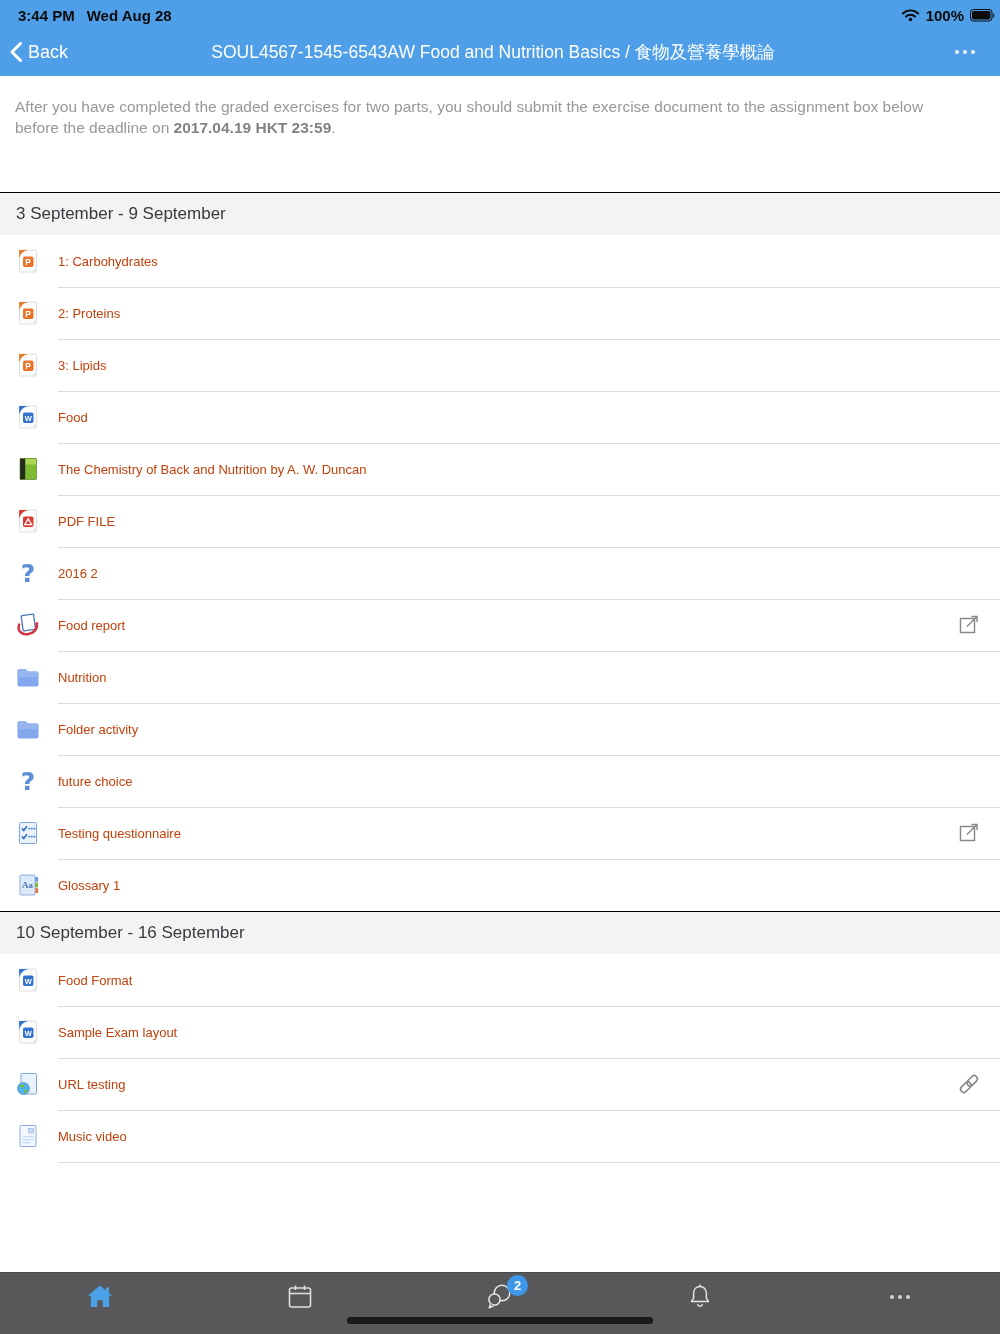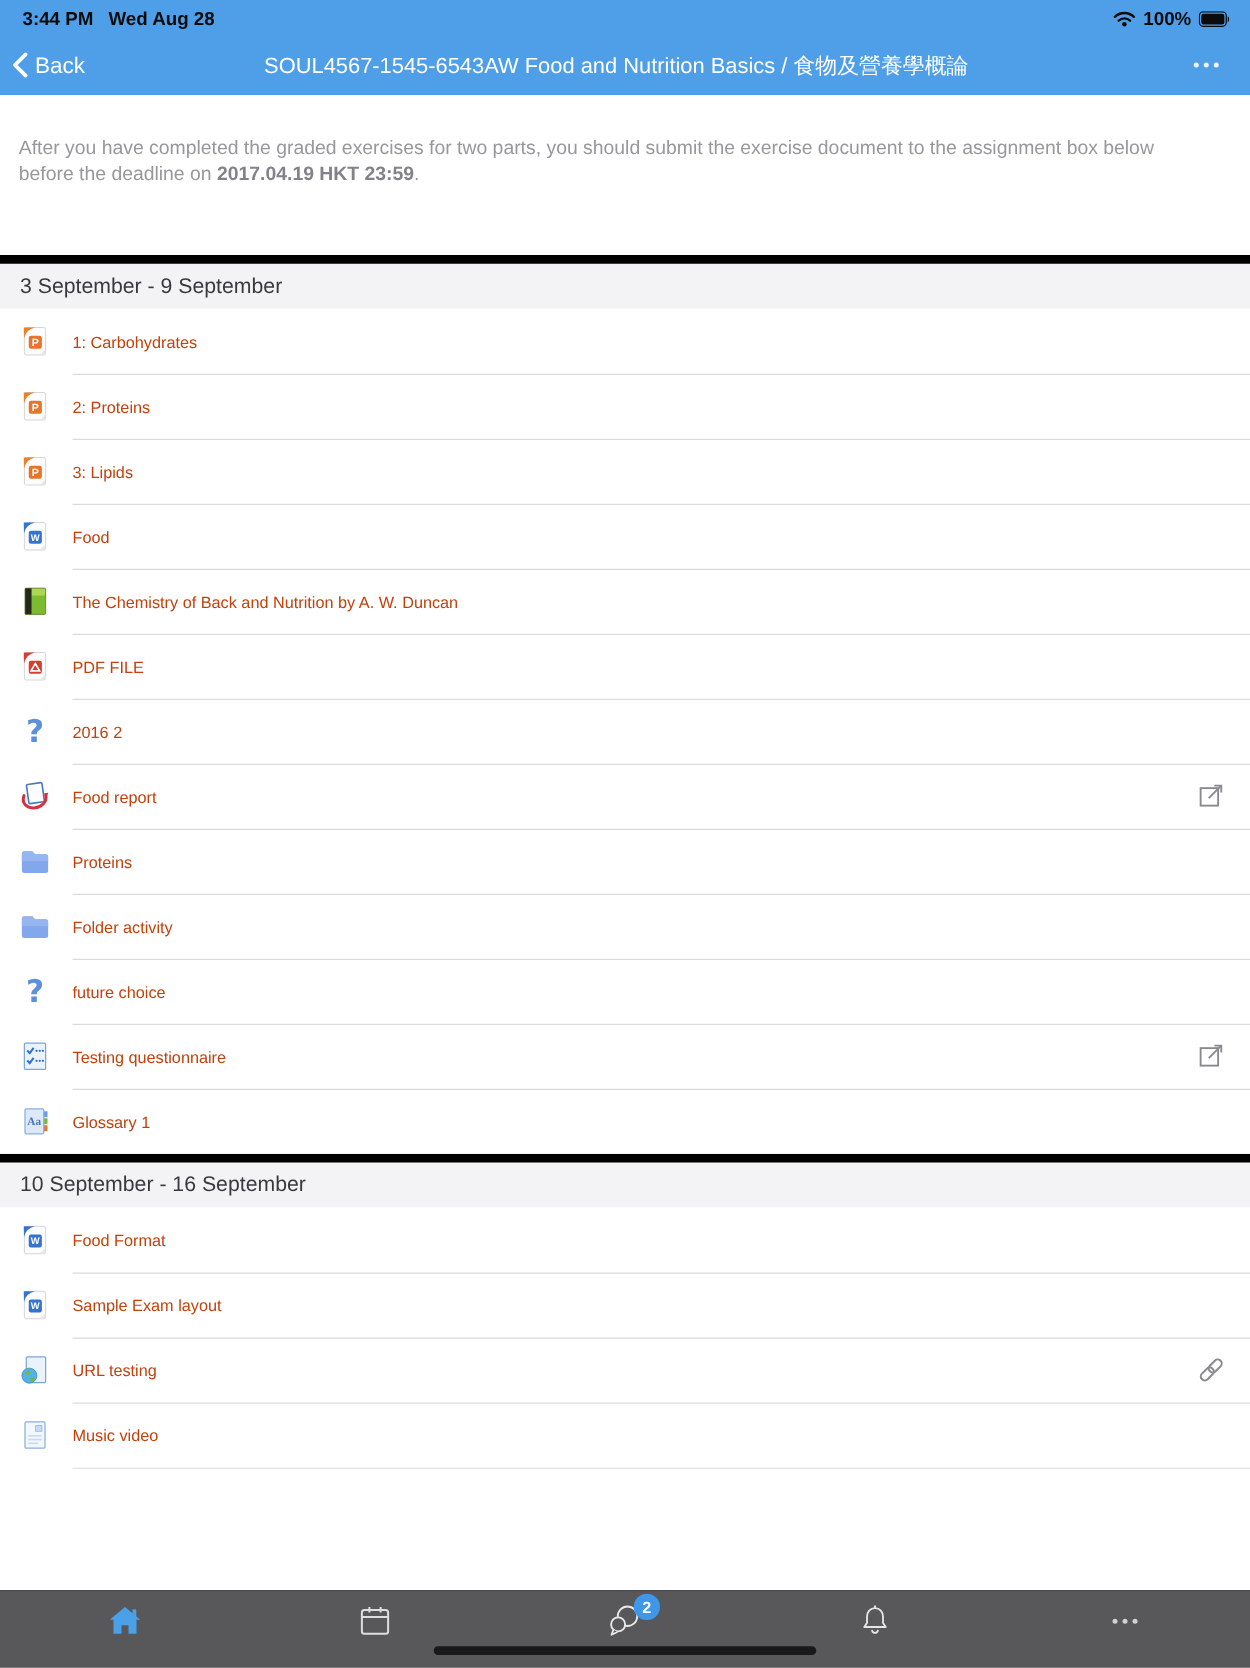--- a/index.html
+++ b/index.html
@@ -2,34 +2,34 @@
 <html><head>
 <meta charset="utf-8">
 <style>
   * { margin:0; padding:0; box-sizing:border-box; }
   html,body { background:#2a2a2a; }
   body { font-family:"Liberation Sans", sans-serif; }
   .phone { position:relative; width:1000px; height:1334px; background:#fff; overflow:hidden; margin:0 auto; }
 
   
   .app-header { position:absolute; top:0; left:0; right:0; height:76px; background:#4F9FE8; z-index:5; }
-  .status-bar { display:flex; justify-content:space-between; align-items:center; height:28px; padding:2px 15px 0 18px; color:#0b0b0c; font-size:15px; font-weight:700; }
+  .status-bar { display:flex; justify-content:space-between; align-items:center; height:28px; padding:2px 4px 0 18px; color:#0b0b0c; font-size:15px; font-weight:700; }
   .sb-left { display:flex; gap:12px; align-items:center; }
   .sb-right { display:flex; align-items:center; gap:6px; }
   .nav-bar { position:relative; display:flex; align-items:center; height:48px; padding:0 8px; color:#fff; }
   .back-button { display:flex; align-items:center; gap:5px; font-size:18px; cursor:pointer; z-index:2; }
   .nav-title { position:absolute; left:96px; right:110px; text-align:center; font-size:17.5px; font-weight:400; white-space:nowrap; overflow:hidden; }
   .nav-more { position:absolute; right:22px; top:50%; transform:translateY(-50%); cursor:pointer; line-height:0; }
 
   
-  .content { position:absolute; top:88px; left:0; right:0; height:1196px; background:#fff; overflow:hidden; }
+  .content { position:absolute; top:76px; left:0; right:0; height:1196px; background:#fff; overflow:hidden; }
   .summary { padding:20px 72px 0 15px; font-size:15.5px; line-height:21px; color:#97979C; margin-bottom:54px; }
   .summary b { color:#82828A; font-weight:700; }
 
-  .section-header { height:43px; background:#F3F3F5; border-top:7px solid #000000; display:flex; align-items:center; padding:0 16px; font-size:17px; color:#3A3A3E; }
+  .section-header { height:43px; background:#F3F3F5; border-top:1px solid #000000; display:flex; align-items:center; padding:0 16px; font-size:17px; color:#3A3A3E; }
 
   .row { position:relative; height:52px; display:flex; align-items:center; padding-left:15px; background:#fff; }
   .row:not(:first-child)::before { content:""; position:absolute; top:0; left:58px; right:0; height:1px; background:#DBDBDD; }
   .row-icon { width:26px; height:26px; margin-right:17px; flex:none; display:inline-flex; }
   .row-icon svg, .row-trailing svg { width:26px; height:26px; overflow:visible; }
   .row-label { font-size:13px; color:#c2410c; white-space:nowrap; }
   .row-trailing { position:absolute; right:18px; top:50%; transform:translateY(-50%); width:26px; height:26px; cursor:pointer; line-height:0; }
   .end-divider { height:1px; background:#DBDBDD; margin-left:58px; }
 
   
@@ -201,21 +201,21 @@
                 </g>
               </svg></span>
           </div>
           <div class="row">
             <span class="row-icon">
               <svg viewBox="0 0 26 26">
                 <path d="M2.5 7 a2 2 0 0 1 2 -2 h6.3 l2.2 2.4 h8.5 a2 2 0 0 1 2 2 v11 a2 2 0 0 1 -2 2 h-17 a2 2 0 0 1 -2 -2 Z" fill="#82A7EC"></path>
                 <path d="M2.5 13 h21 v-3.6 a2 2 0 0 0 -2 -2 h-8.5 L10.8 5 H4.5 a2 2 0 0 0 -2 2 Z" fill="#96B5F0"></path>
               </svg>
             </span>
-            <span class="row-label">Proteins</span>
+            <span class="row-label">Nutrition</span>
           </div>
           <div class="row">
             <span class="row-icon">
               <svg viewBox="0 0 26 26">
                 <path d="M2.5 7 a2 2 0 0 1 2 -2 h6.3 l2.2 2.4 h8.5 a2 2 0 0 1 2 2 v11 a2 2 0 0 1 -2 2 h-17 a2 2 0 0 1 -2 -2 Z" fill="#82A7EC"></path>
                 <path d="M2.5 13 h21 v-3.6 a2 2 0 0 0 -2 -2 h-8.5 L10.8 5 H4.5 a2 2 0 0 0 -2 2 Z" fill="#96B5F0"></path>
               </svg>
             </span>
             <span class="row-label">Folder activity</span>
           </div>

